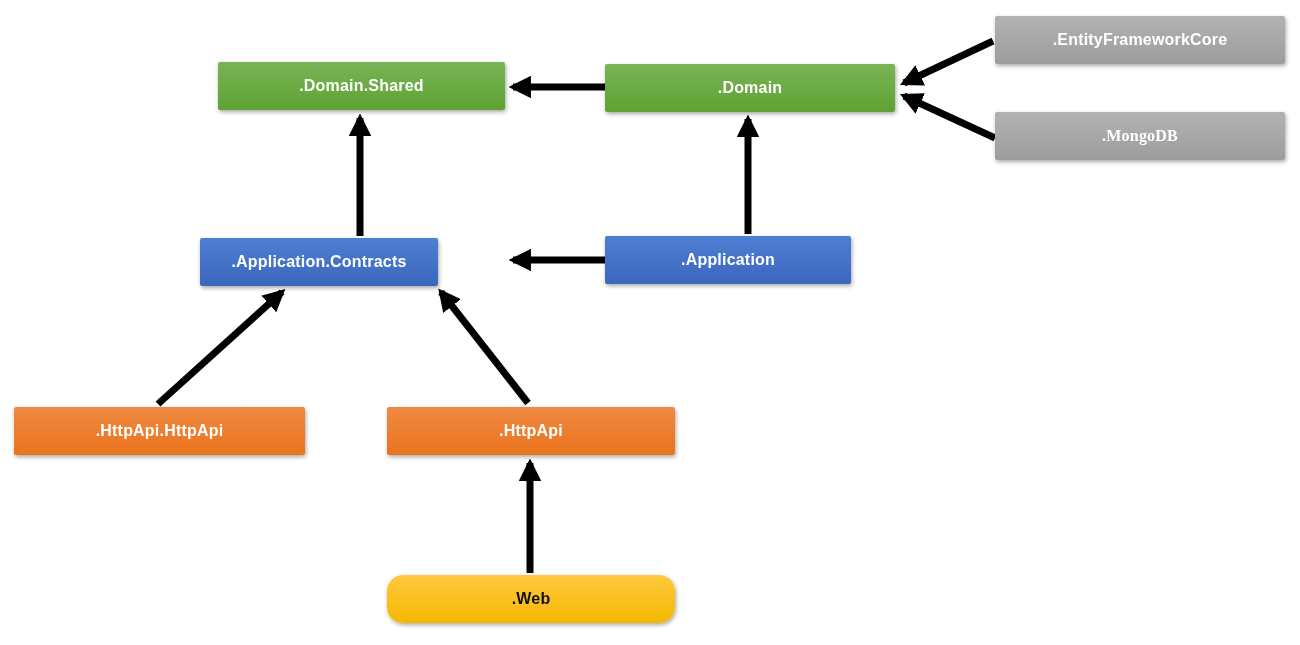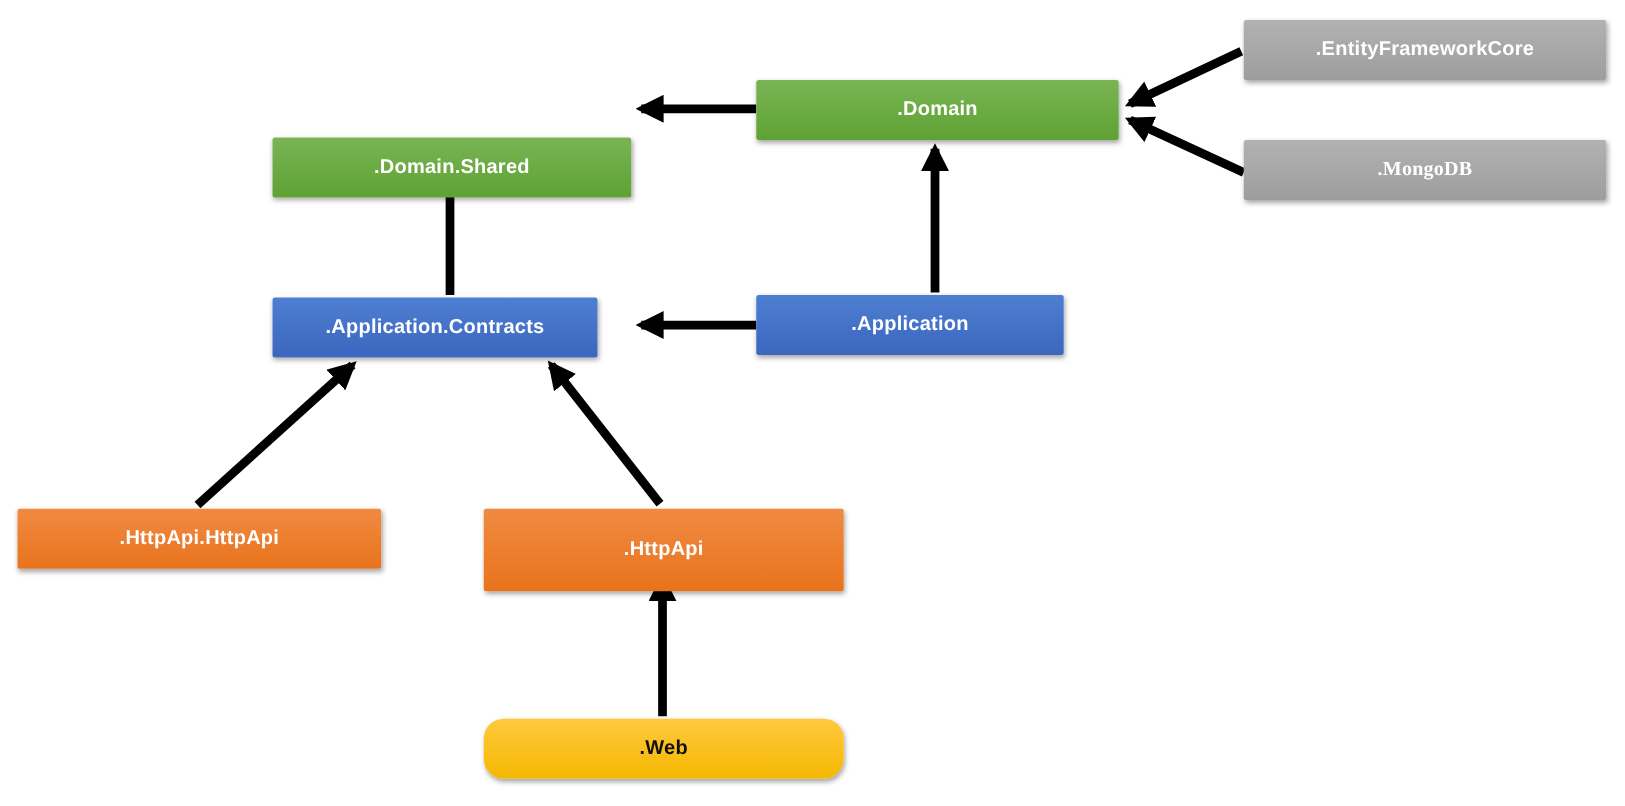--- a/index.html
+++ b/index.html
@@ -53,41 +53,41 @@
         <line x1="995" y1="138" x2="904" y2="96" stroke="#000000" stroke-width="7" marker-end="url(#arrowhead)"></line>
         <line x1="748" y1="234" x2="748" y2="119" stroke="#000000" stroke-width="7" marker-end="url(#arrowhead)"></line>
         <line x1="605" y1="260" x2="513" y2="260" stroke="#000000" stroke-width="7" marker-end="url(#arrowhead)"></line>
         <line x1="360" y1="236" x2="360" y2="118" stroke="#000000" stroke-width="7" marker-end="url(#arrowhead)"></line>
         <line x1="158" y1="404" x2="282" y2="292" stroke="#000000" stroke-width="7" marker-end="url(#arrowhead)"></line>
         <line x1="528" y1="403" x2="441" y2="292" stroke="#000000" stroke-width="7" marker-end="url(#arrowhead)"></line>
         <line x1="530" y1="573" x2="530" y2="463" stroke="#000000" stroke-width="7" marker-end="url(#arrowhead)"></line>
       </g>
   </svg>
   <div id="nodes-layer">
-      <div class="node" style="left: 218px; top: 62px; width: 287px; height: 48px; background: linear-gradient(rgb(121, 180, 85), rgb(94, 162, 51)); color: rgb(255, 255, 255); margin-top: 48px;">
+      <div class="node" style="left: 218px; top: 62px; width: 287px; height: 48px; background: linear-gradient(rgb(121, 180, 85), rgb(94, 162, 51)); color: rgb(255, 255, 255);">
         <span>.Domain.Shared</span>
       </div>
       <div class="node" style="left: 605px; top: 64px; width: 290px; height: 48px; background: linear-gradient(rgb(121, 180, 85), rgb(94, 162, 51)); color: rgb(255, 255, 255);">
         <span>.Domain</span>
       </div>
       <div class="node" style="left: 995px; top: 16px; width: 290px; height: 48px; background: linear-gradient(rgb(178, 178, 178), rgb(157, 157, 157)); color: rgb(255, 255, 255);">
         <span>.EntityFrameworkCore</span>
       </div>
       <div class="node" style="left: 995px; top: 112px; width: 290px; height: 48px; background: linear-gradient(rgb(178, 178, 178), rgb(157, 157, 157)); color: rgb(255, 255, 255); font-family: Liberation Serif, serif;">
         <span>.MongoDB</span>
       </div>
-      <div class="node" style="left: 218px; top: 238px; width: 260px; height: 48px; background: linear-gradient(rgb(78, 126, 210), rgb(59, 103, 190)); color: rgb(255, 255, 255);">
+      <div class="node" style="left: 200px; top: 238px; width: 238px; height: 48px; background: linear-gradient(rgb(78, 126, 210), rgb(59, 103, 190)); color: rgb(255, 255, 255);">
         <span>.Application.Contracts</span>
       </div>
       <div class="node" style="left: 605px; top: 236px; width: 246px; height: 48px; background: linear-gradient(rgb(78, 126, 210), rgb(59, 103, 190)); color: rgb(255, 255, 255);">
         <span>.Application</span>
       </div>
       <div class="node" style="left: 14px; top: 407px; width: 291px; height: 48px; background: linear-gradient(rgb(240, 138, 66), rgb(233, 115, 28)); color: rgb(255, 255, 255);">
         <span>.HttpApi.HttpApi</span>
       </div>
-      <div class="node" style="left: 387px; top: 407px; width: 288px; height: 66px; background: linear-gradient(rgb(240, 138, 66), rgb(233, 115, 28)); color: rgb(255, 255, 255);">
+      <div class="node" style="left: 387px; top: 407px; width: 288px; height: 48px; background: linear-gradient(rgb(240, 138, 66), rgb(233, 115, 28)); color: rgb(255, 255, 255);">
         <span>.HttpApi</span>
       </div>
       <div class="node" style="left: 387px; top: 575px; width: 288px; height: 48px; background: linear-gradient(rgb(255, 201, 63), rgb(245, 184, 0)); color: rgb(17, 17, 17); border-radius: 16px;">
         <span>.Web</span>
       </div>
     </div>
 </div>
 
 </body></html>

